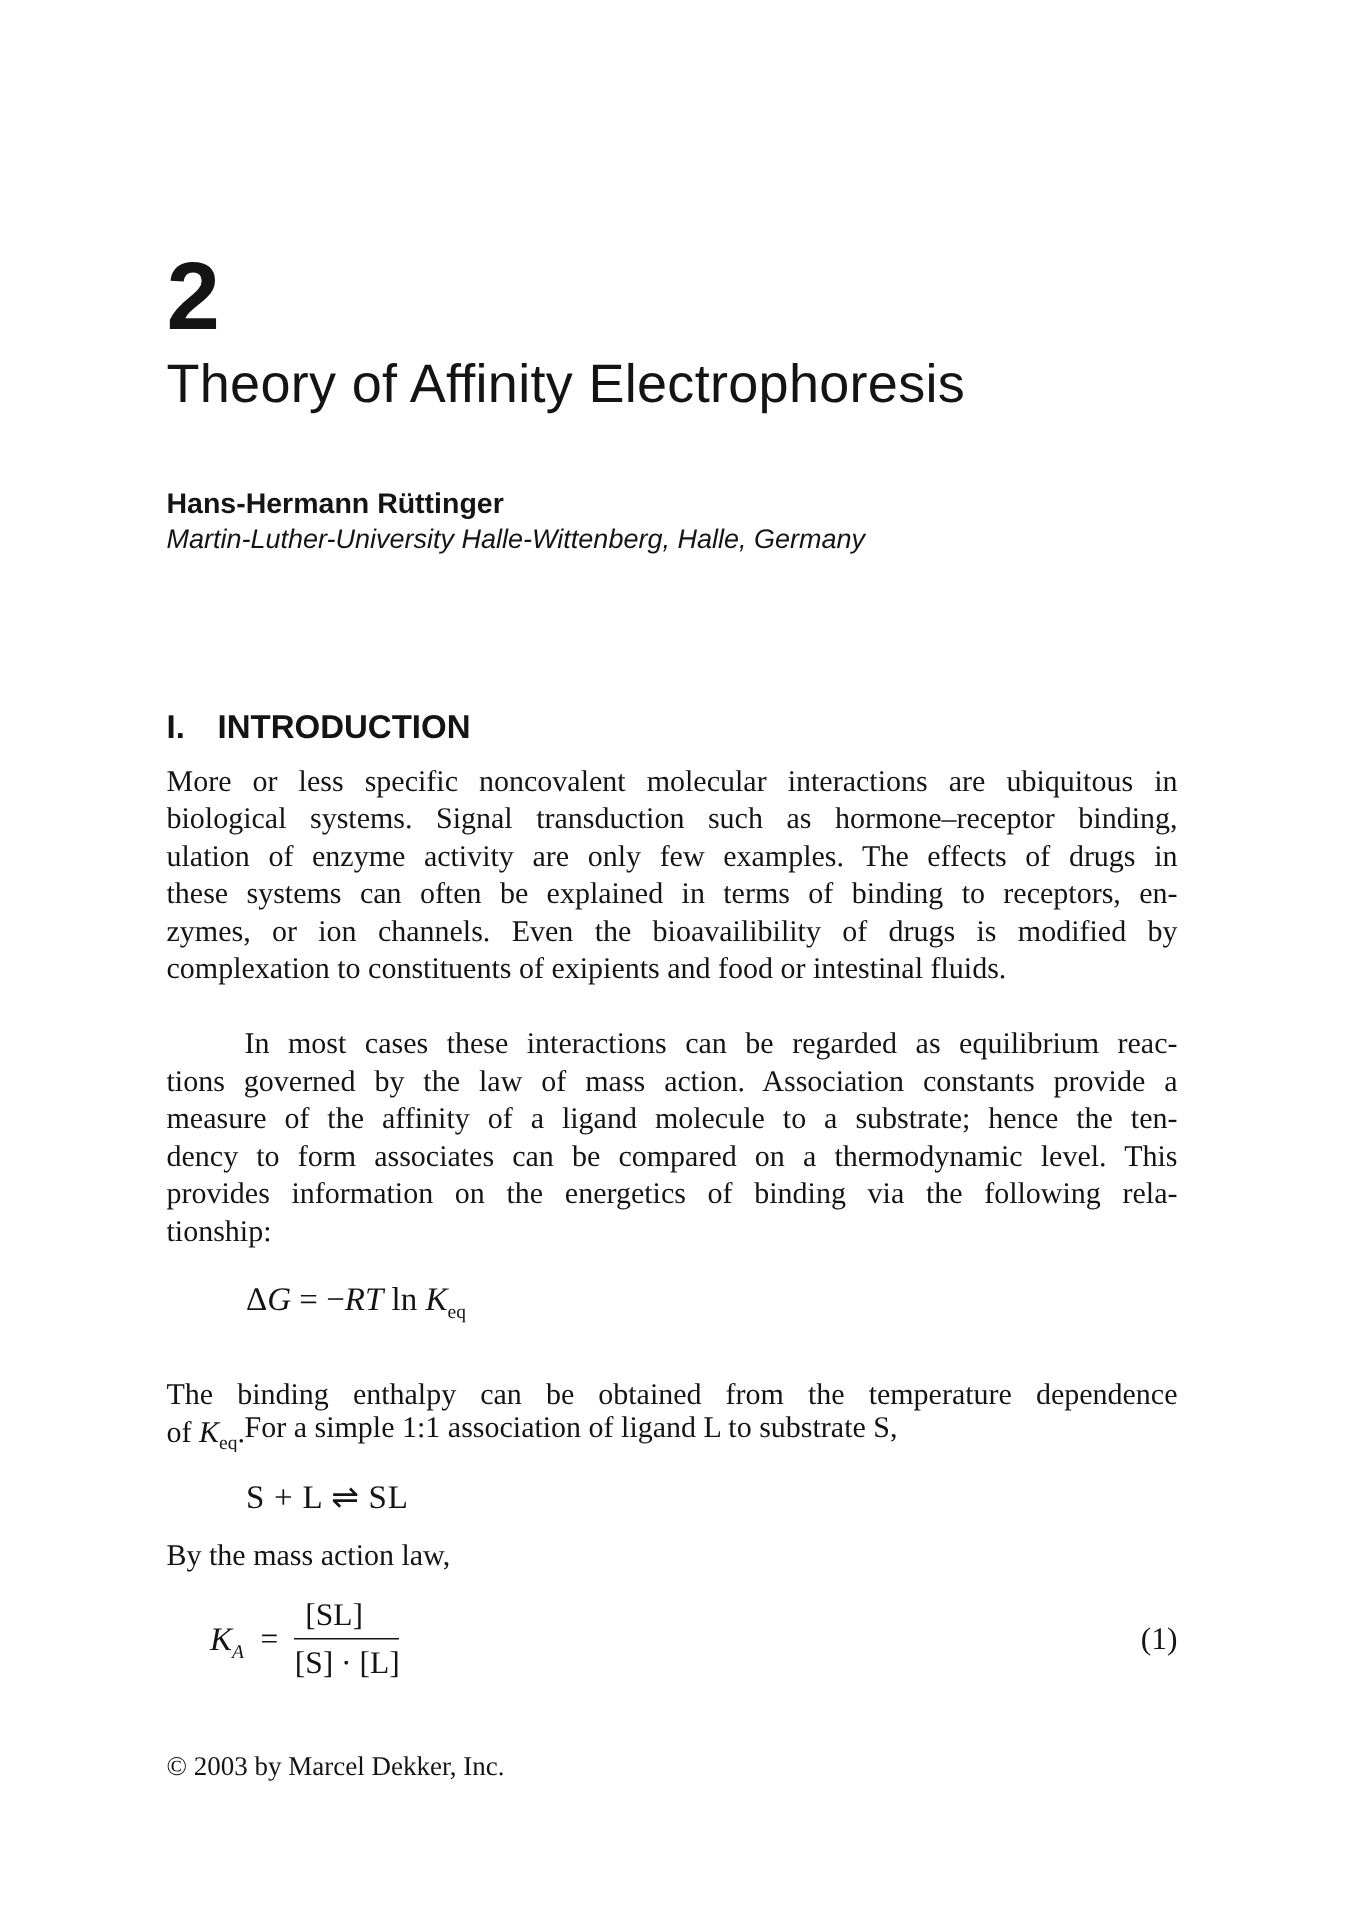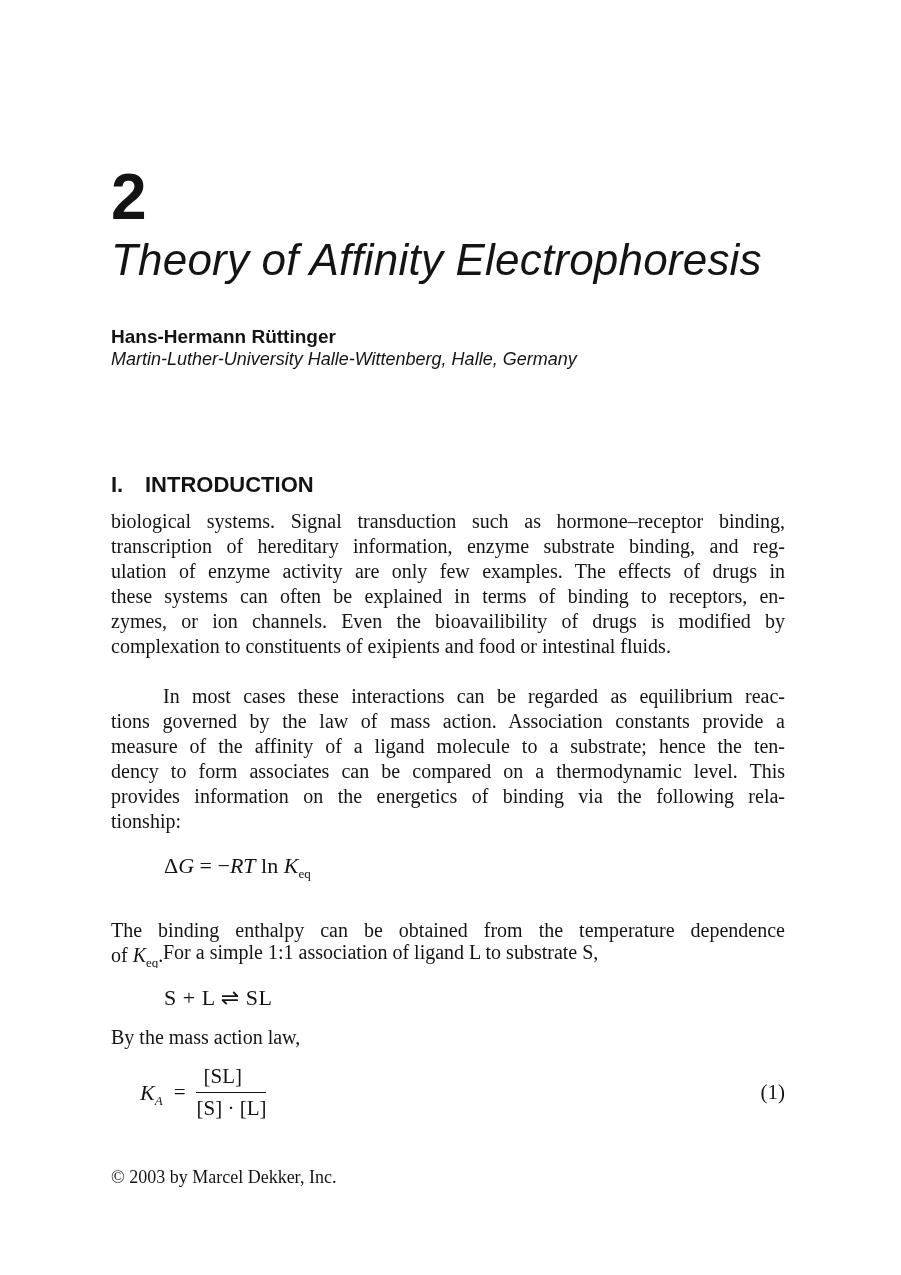--- a/index.html
+++ b/index.html
@@ -8,21 +8,21 @@
     width:901px;height:1275px;
     background:#ffffff;
     color:#141414;
     font-family:"Liberation Serif",serif;
     overflow:hidden;
   }
   .abs{position:absolute;left:111px;width:674px;}
   .sans{font-family:"Liberation Sans",sans-serif;}
 
   .chapter-number{top:165px;font-size:64px;font-weight:bold;line-height:1;letter-spacing:0;}
-  .chapter-title{top:236px;font-size:44px;font-weight:400;line-height:1.1;letter-spacing:0.2px;font-style:italic;}
+  .chapter-title{top:236px;font-size:36px;font-weight:400;line-height:1.1;letter-spacing:0.2px;}
   .author{top:326px;font-size:19px;font-weight:bold;line-height:1.2;}
   .affiliation{top:349px;font-size:18px;font-style:italic;line-height:1.2;}
 
   .section-heading{top:473px;font-size:22px;font-weight:bold;line-height:1.1;}
   .section-numeral{display:inline-block;width:34px;}
 
   .textblock{font-size:20px;}
   .line{height:25px;line-height:25px;font-size:20px;overflow:hidden;}
   .just{text-align:justify;text-align-last:justify;}
   .indent{text-indent:52px;}
@@ -57,22 +57,22 @@
   <div class="abs sans chapter-number">2</div>
   <div class="abs sans chapter-title">Theory of Affinity Electrophoresis</div>
   <div class="abs sans author">Hans-Hermann Rüttinger</div>
   <div class="abs sans affiliation">Martin-Luther-University Halle-Wittenberg, Halle, Germany</div>
 
   <div class="abs sans section-heading">
     <span class="section-numeral">I.</span><span>INTRODUCTION</span>
   </div>
 
   <div class="abs textblock para1">
+      <div class="line just">More or less specific noncovalent molecular interactions are ubiquitous in</div>
       <div class="line just">biological systems. Signal transduction such as hormone–receptor binding,</div>
-      <div class="line just">transcription of hereditary information, enzyme substrate binding, and reg-</div>
       <div class="line just">ulation of enzyme activity are only few examples. The effects of drugs in</div>
       <div class="line just">these systems can often be explained in terms of binding to receptors, en-</div>
       <div class="line just">zymes, or ion channels. Even the bioavailibility of drugs is modified by</div>
       <div class="line">complexation to constituents of exipients and food or intestinal fluids.</div>
     </div>
 
   <div class="abs eq-line eq-gibbs"><span>Δ</span><span class="it">G</span><span> = −</span><span class="it">RT</span><span> ln </span><span class="it">K</span><sub>eq</sub></div>
 
   <div class="abs textblock para2">
       <div class="line just indent">In most cases these interactions can be regarded as equilibrium reac-</div>

